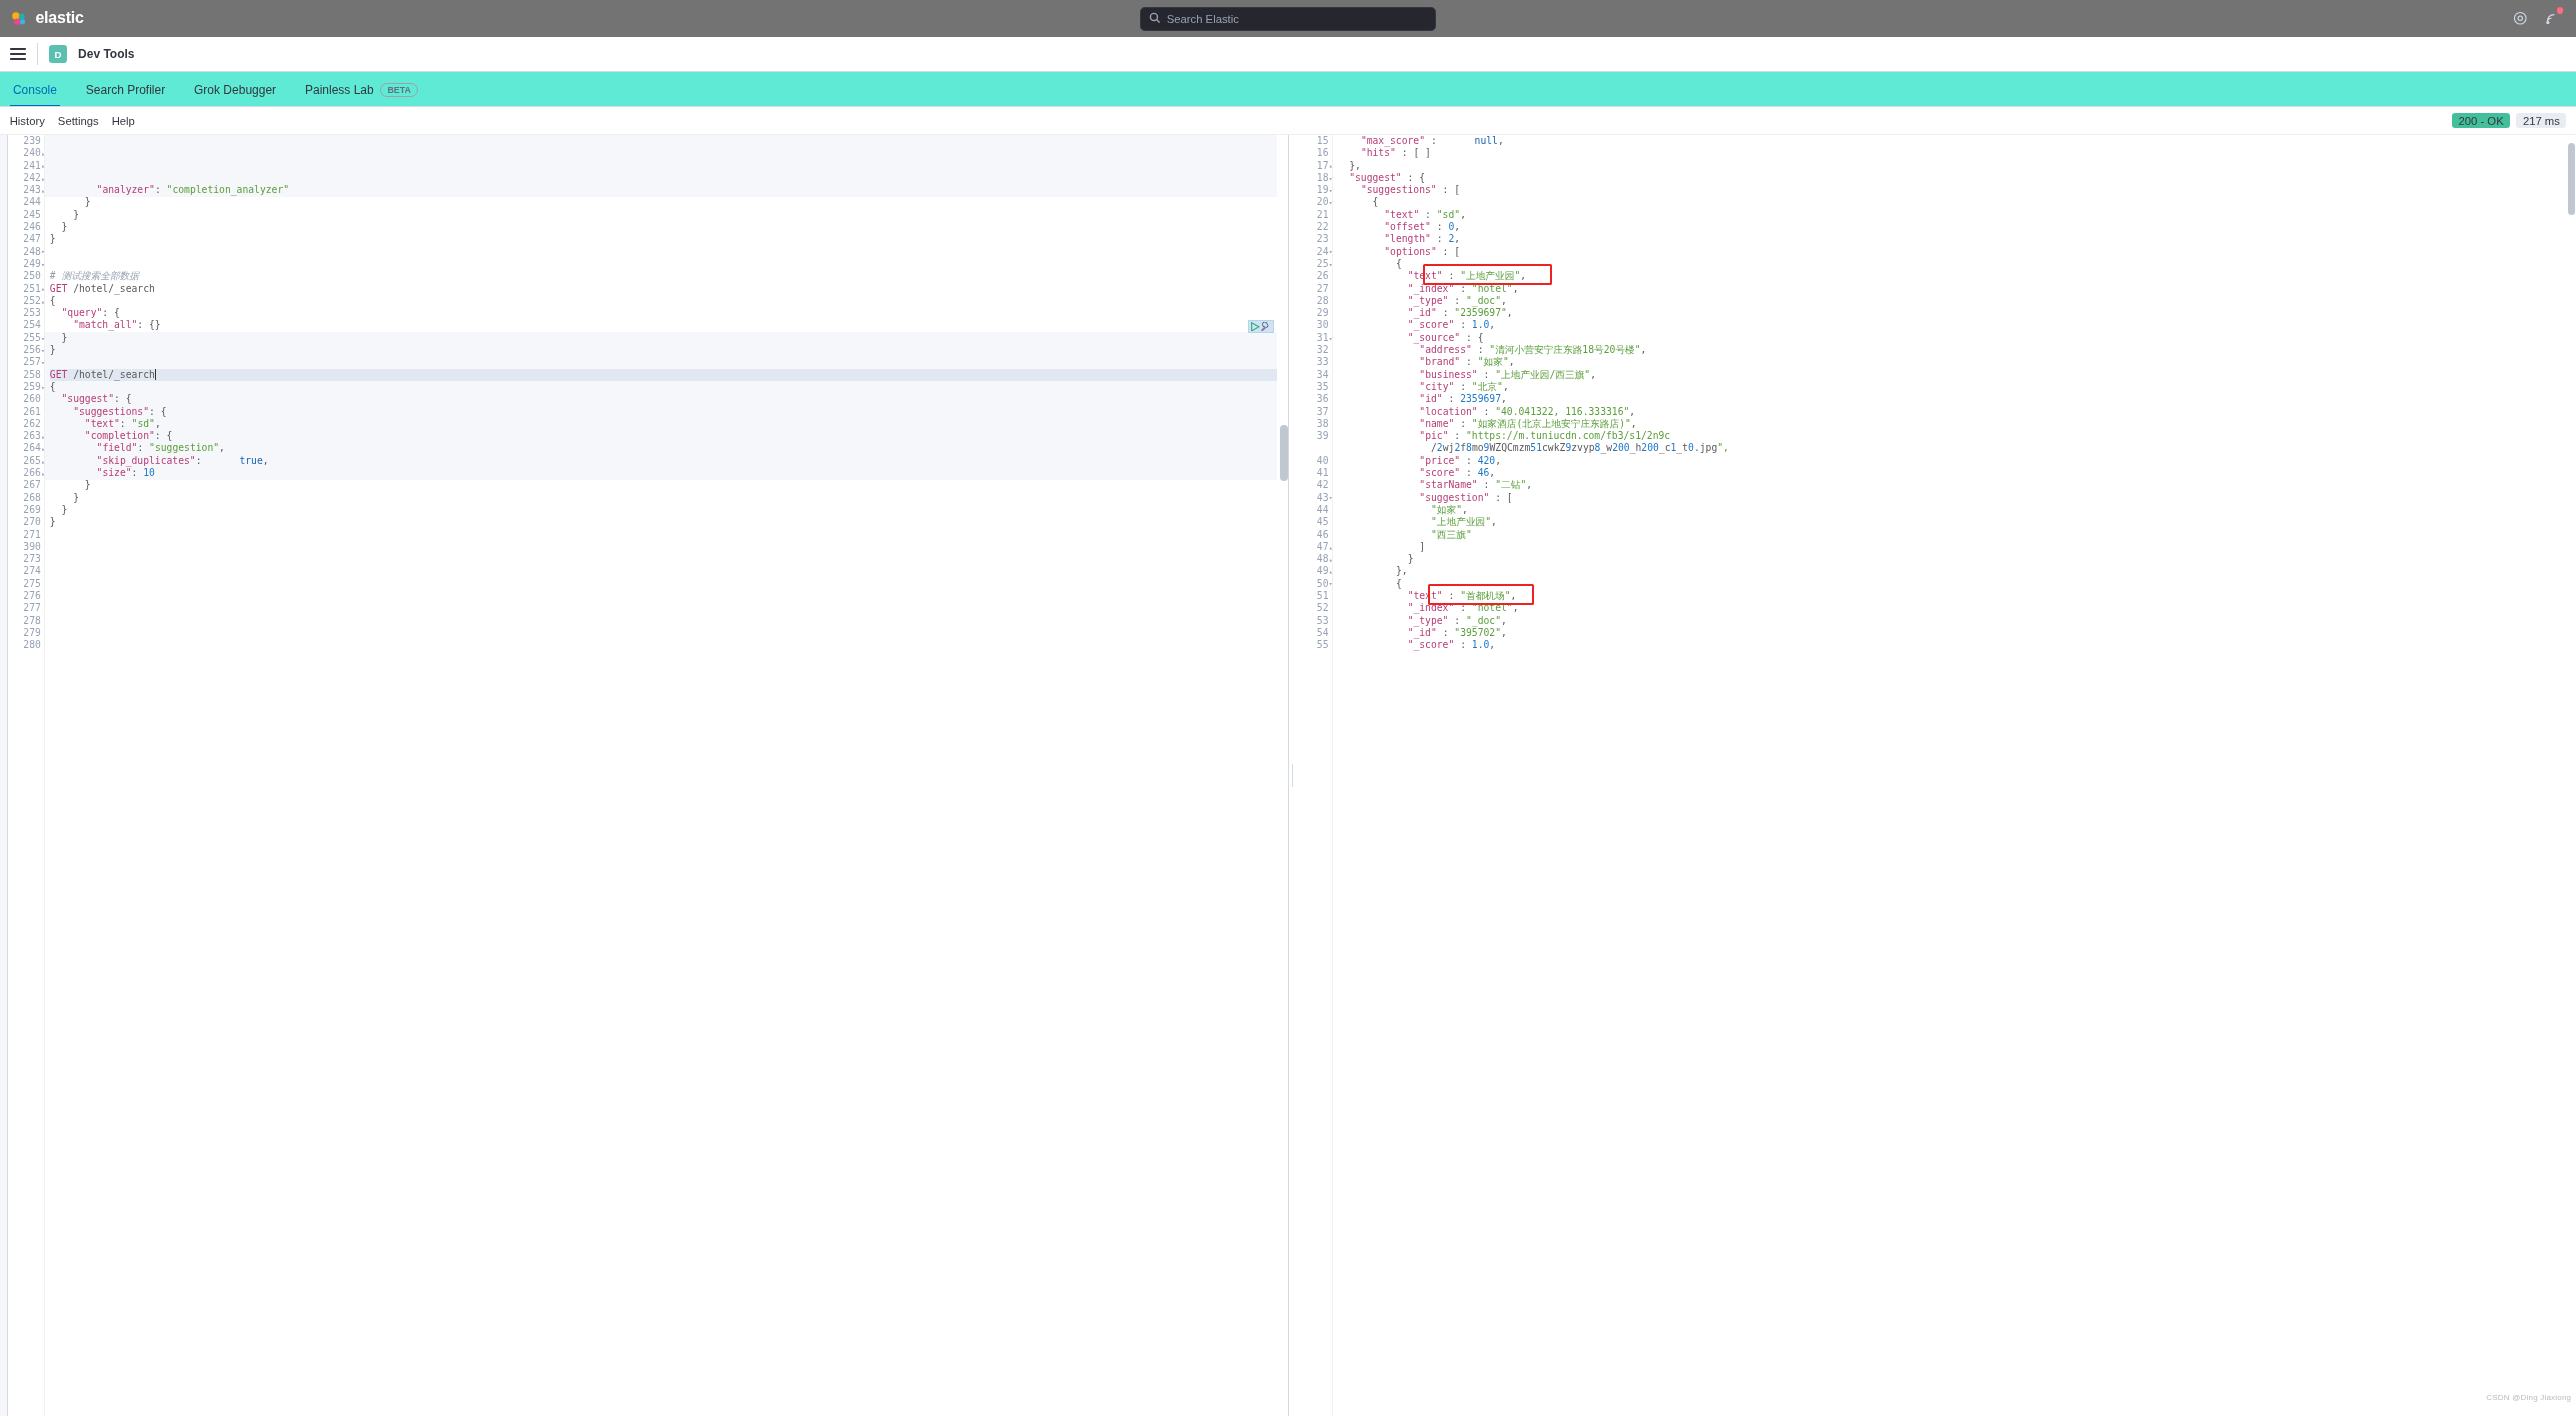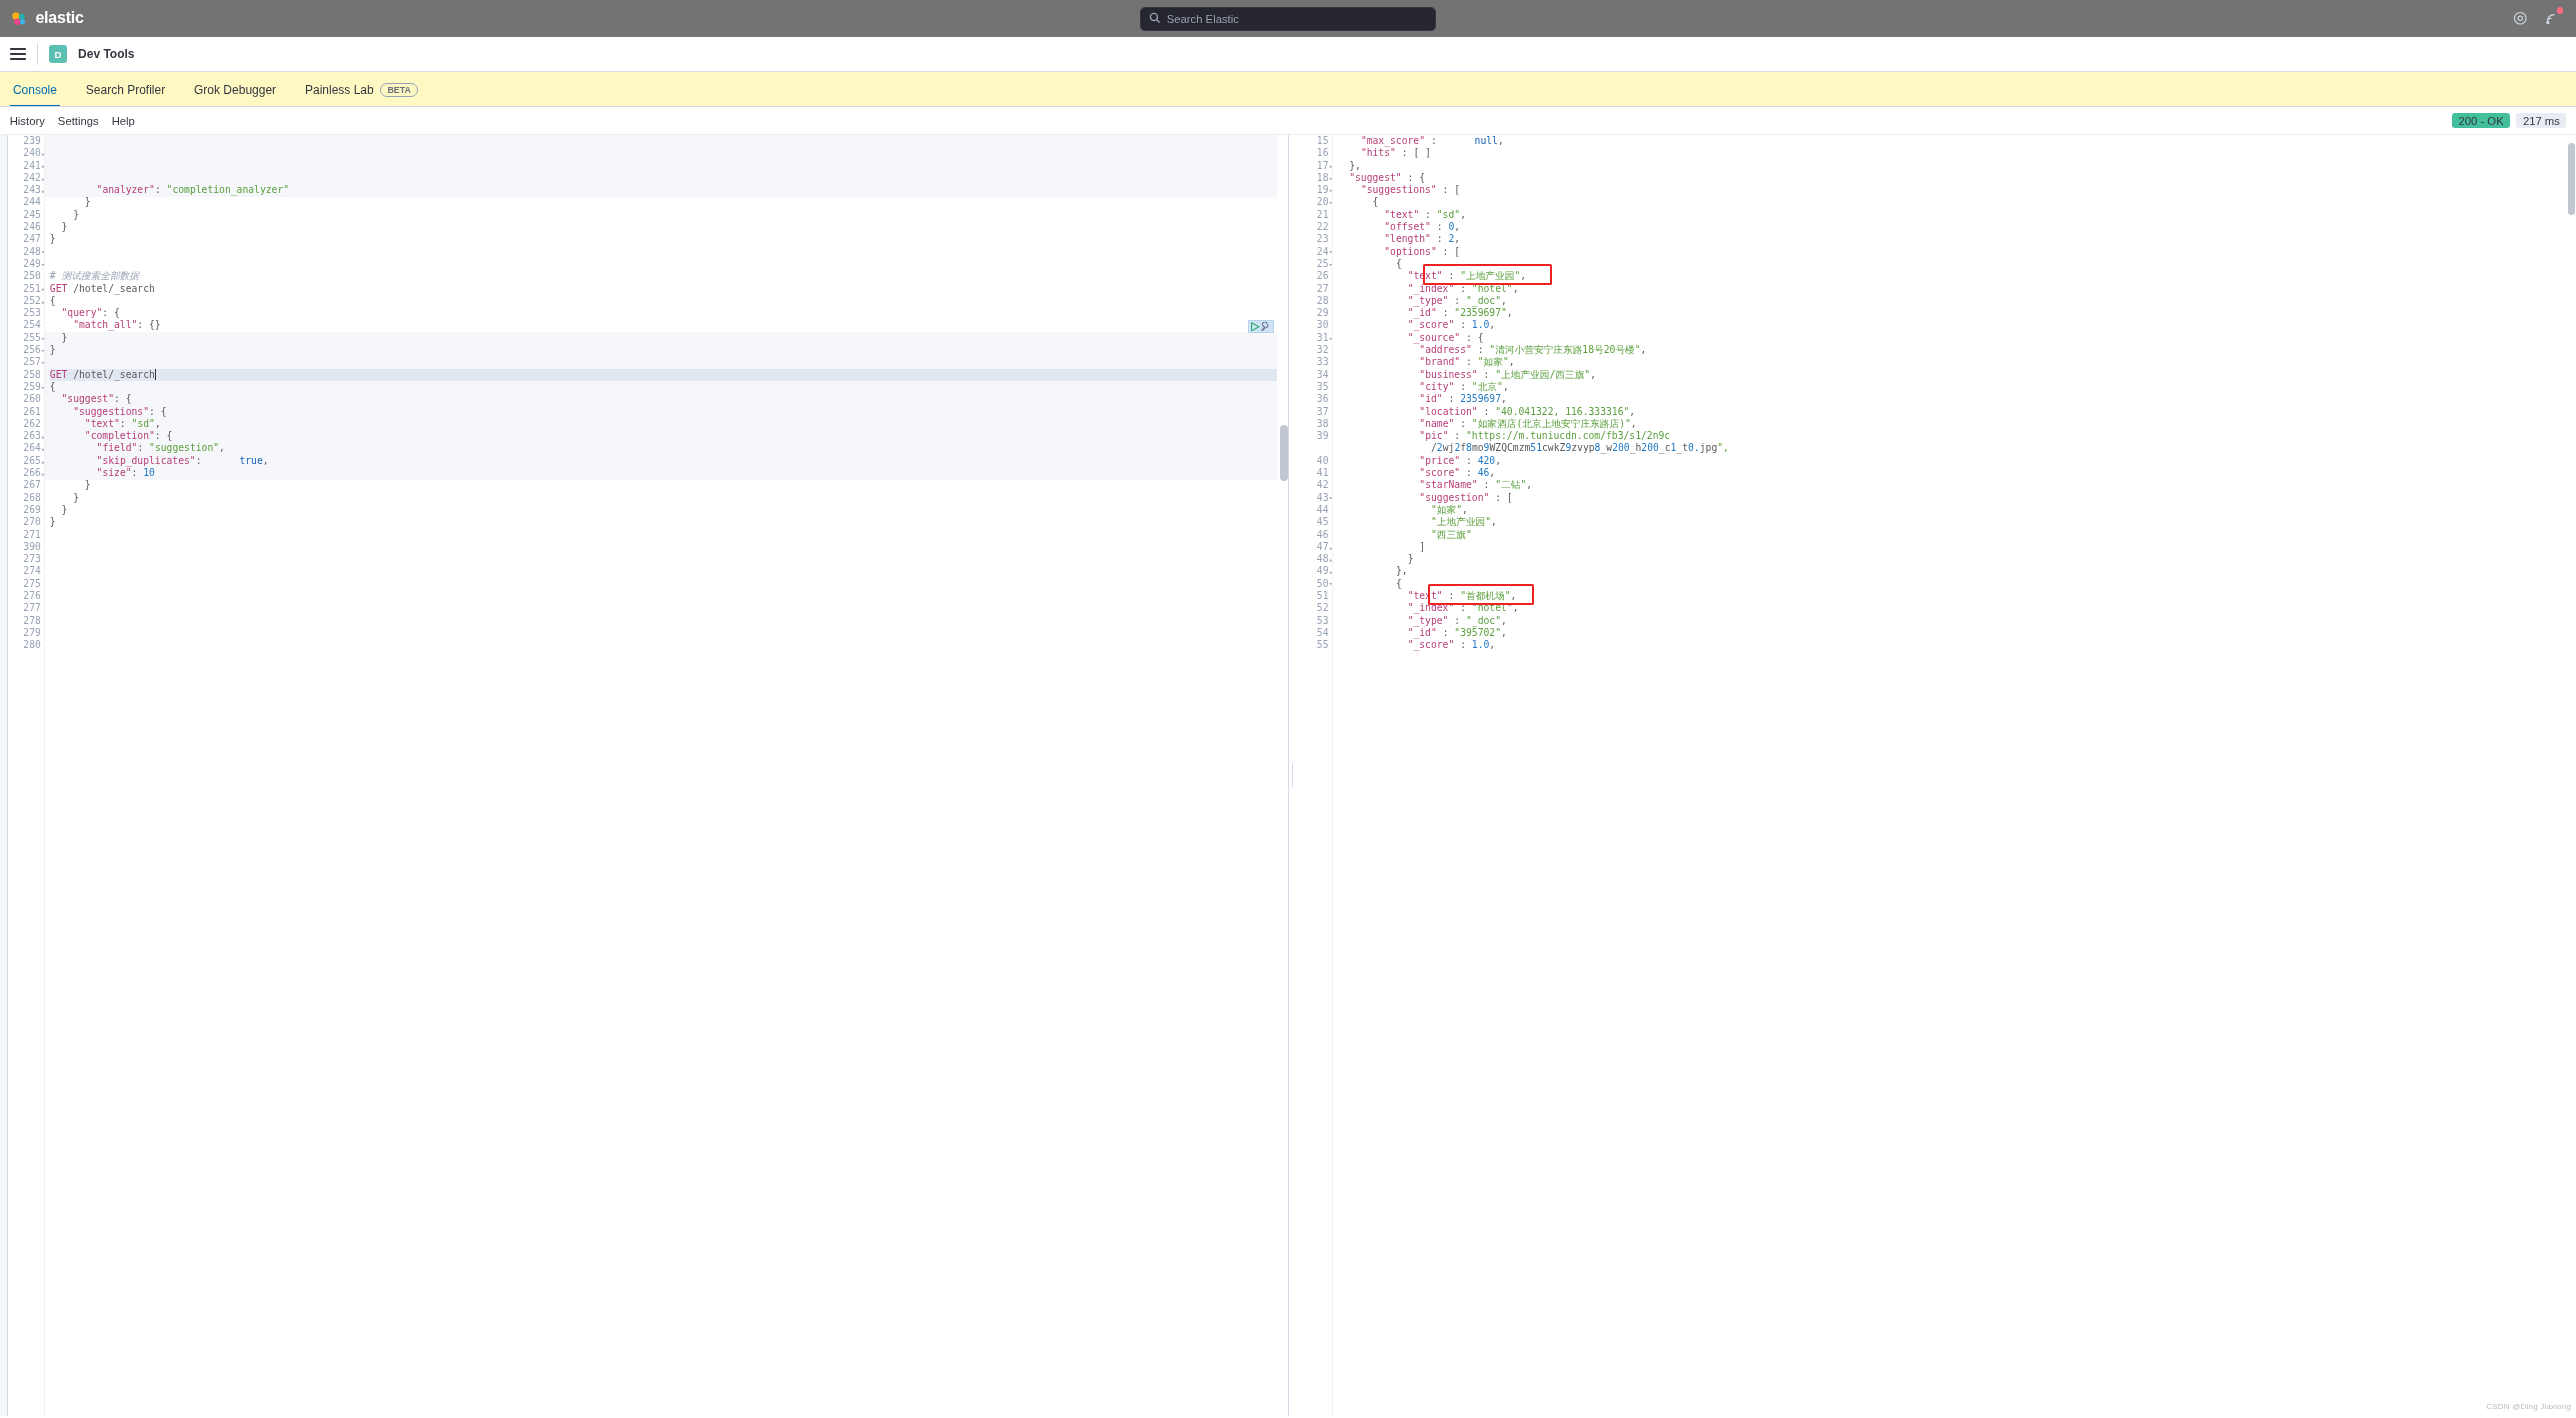--- a/index.html
+++ b/index.html
@@ -18,21 +18,21 @@
 .dot-badge { position:absolute; top:-3.2px; right:-3.2px; width:6.4px; height:6.4px; border-radius:50%; background:#ff6b81; }
 
 
 .second-bar { height: 35px; display: flex; align-items: center; padding: 0 9.7px; gap: 11.3px; border-bottom: 0.8px solid #d3dae6; }
 .hamburger { width: 16px; height: 16px; display: flex; flex-direction: column; justify-content: center; gap: 3.2px; cursor:pointer; }
 .hamburger span { height: 1.6px; background: #343741; border-radius: 0.8px; }
 .space-badge { width: 17.7px; height: 17.7px; background: #5bbfb2; color: #fff; border-radius: 3.2px; display: flex; align-items: center; justify-content: center; font-size: 9.7px; font-weight: 700; }
 .breadcrumb { font-size: 12px; color: #343741; font-weight:700; }
 
 
-.tabs-bar { height: 35px; display: flex; align-items: flex-end; padding: 0 9.7px; gap: 22.5px; border-bottom: 0.8px solid #d3dae6; background:#fef9c3; }
+.tabs-bar { height: 35px; display: flex; align-items: flex-end; padding: 0 9.7px; gap: 22.5px; border-bottom: 0.8px solid #d3dae6; background:#5eead4; }
 .tab { padding: 8px 3.2px; font-size: 12px; color: #343741; cursor: pointer; display:flex; align-items:center; gap:6.4px; border-bottom:1.6px solid transparent; }
 .tab.active { color: #006bb4; border-bottom: 1.6px solid #006bb4; }
 .beta-pill { font-size: 8.9px; border: 0.8px solid #98a2b3; color: #69707d; padding: 0.8px 6.4px; border-radius: 8px; font-weight: 600; }
 
 
 .submenu { height: 27px; display: flex; align-items: center; padding: 0 9.7px; gap: 13px; }
 .submenu span { font-size: 11.3px; color: #343741; cursor: pointer; }
 .submenu-right { margin-left: auto; display: flex; gap: 6.4px; align-items:center;border-radius:7px; }
 .status-badge { background: #43bf9c; color: #063; padding: 1.6px 6.4px; border-radius: 3.2px; font-size: 9.7px; color:#00472e; }
 .time-badge { background: #e9edf3; color: #343741; padding: 1.6px 6.4px; border-radius: 3.2px; font-size: 9.7px; }
@@ -69,21 +69,21 @@
 .inline-actions { position:absolute; right: 3.2px; display:flex; align-items:center; gap:0px; background:#cfe3f3; border:0.8px solid #b6d4ea; height:13px; padding:0 1.6px; }
 .inline-actions svg { display:block; }
 
 
 .redbox { position:absolute; border:2.4px solid #e22; border-radius:1.6px; pointer-events:none; }
 
 
 .vscroll { width:11.3px; background:transparent; position:relative; }
 .vscroll-thumb { position:absolute; right:0.8px; width:7.2px; background:#c1c7d0; border-radius:4px; }
 
-.watermark { position:fixed; bottom:7px; right:4.8px; font-size:8px; color:#bbb; letter-spacing:0.2px; }
+.watermark { position:fixed; bottom:16px; right:4.8px; font-size:8px; color:#bbb; letter-spacing:0.2px; }
 </style>
 </head>
 <body>
 
 <div class="top-header">
   <div class="logo-area">
     <span class="logo-icon">
       <svg width="17.7" height="17.7" viewBox="0 0 24 24">
           <circle cx="8" cy="8" r="5" fill="#f9b110"></circle>
           <circle cx="16" cy="9" r="4" fill="#20b2aa"></circle>

